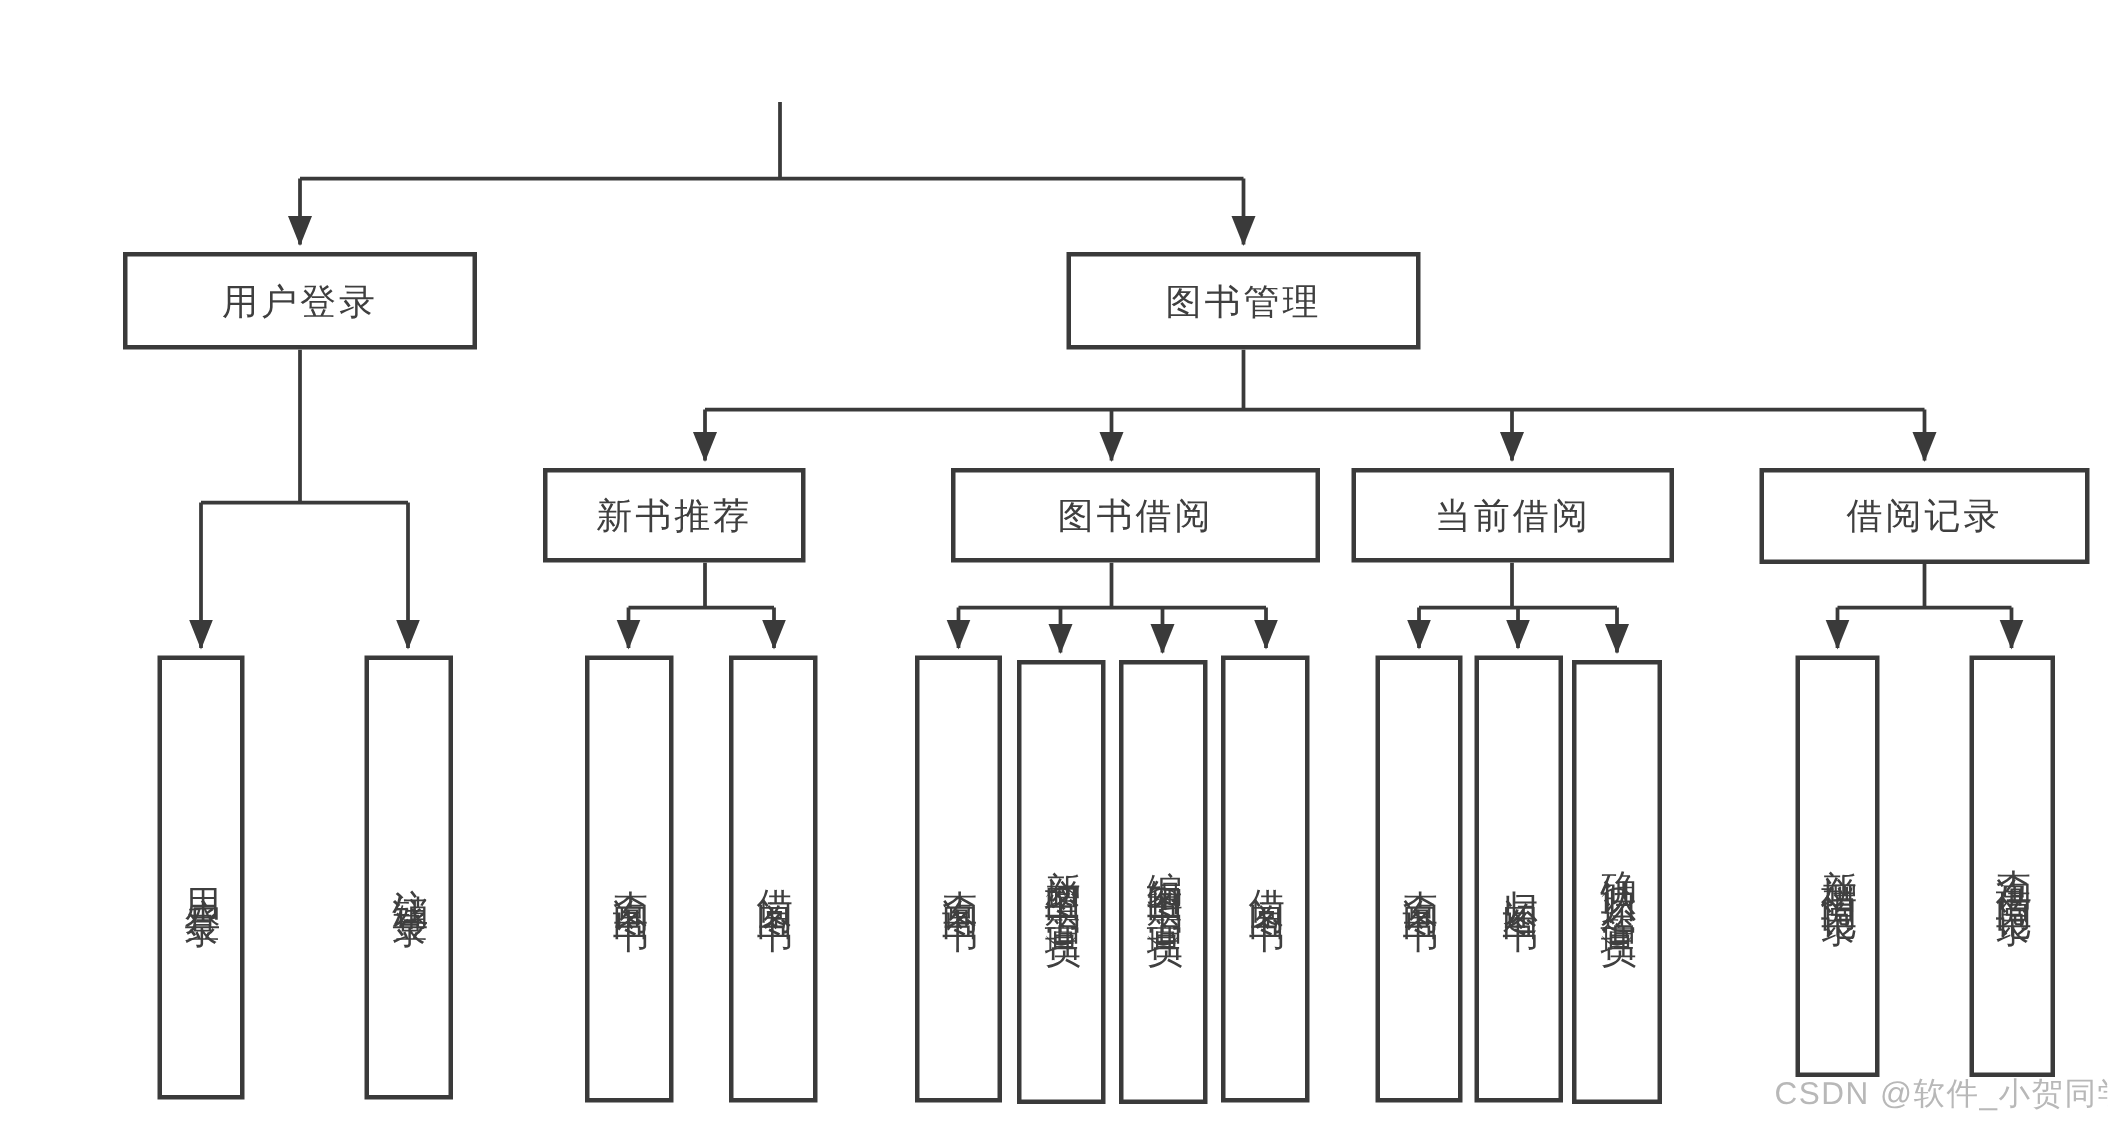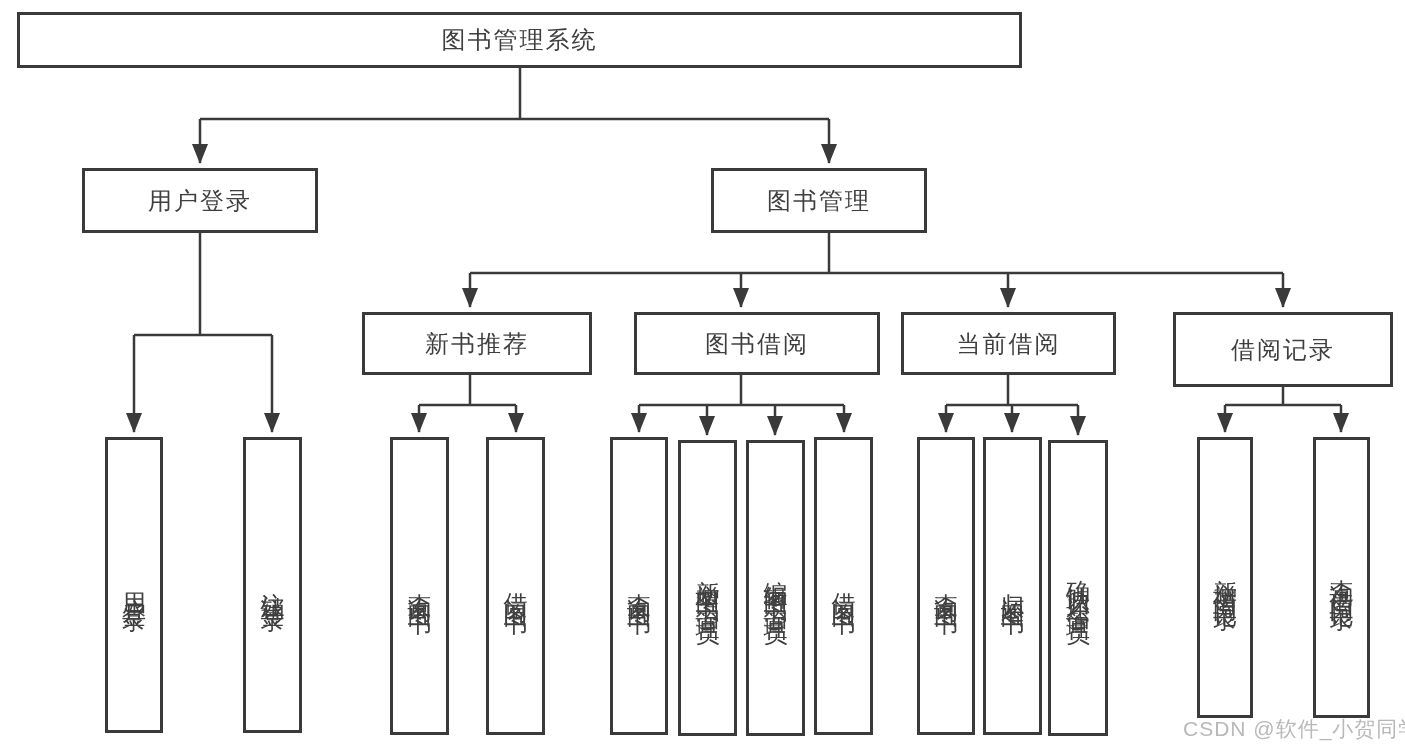--- a/index.html
+++ b/index.html
@@ -111,41 +111,38 @@
       <path d="M1012,405 L1012,432" marker-end="url(#arrow)"></path>
       <path d="M1078,405 L1078,435" marker-end="url(#arrow)"></path>
 
       <path d="M1283,375 L1283,405"></path>
       <path d="M1225,405 L1341,405"></path>
       <path d="M1225,405 L1225,432" marker-end="url(#arrow)"></path>
       <path d="M1341,405 L1341,432" marker-end="url(#arrow)"></path>
     </g>
   </svg>
 
-  <div class="hnode" style="left:17px; top:12px; width:1005px; height:56px;">
-    <span>图书管理系统</span>
-  </div>
 
   <div class="hnode" style="left:82px; top:168px; width:236px; height:65px;">
     <span>用户登录</span>
   </div>
-  <div class="hnode" style="left:711px; top:168px; width:216px; height:65px;justify-content:center;">
+  <div class="hnode" style="left:711px; top:168px; width:236px; height:65px;justify-content:center;">
     <span>图书管理</span>
   </div>
 
-  <div class="hnode" style="left:362px; top:312px; width:230px; height:63px;">
+  <div class="hnode" style="left:362px; top:312px; width:175px; height:63px;">
     <span>新书推荐</span>
   </div>
   <div class="hnode" style="left:634px; top:312px; width:246px; height:63px;">
     <span>图书借阅</span>
   </div>
   <div class="hnode" style="left:901px; top:312px; width:215px; height:63px;text-align:right;">
     <span>当前借阅</span>
   </div>
-  <div class="hnode" style="left:1173px; top:312px; width:220px; height:75px;">
+  <div class="hnode" style="left:1173px; top:312px; width:220px; height:64px;">
     <span>借阅记录</span>
   </div>
 
   <div class="vnode" style="left:105px; top:437px; width:58px; height:296px;">
     <span>用户登录</span>
   </div>
   <div class="vnode" style="left:243px; top:437px; width:59px; height:296px;">
     <span>注销登录</span>
   </div>
 

